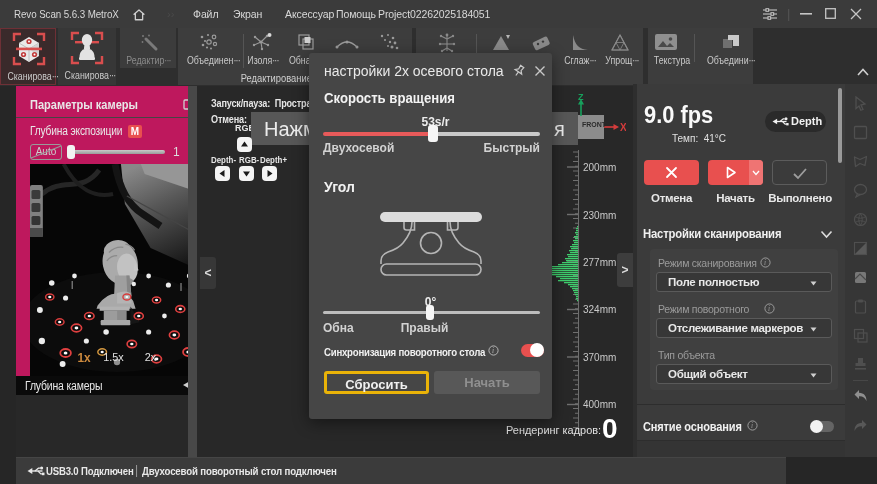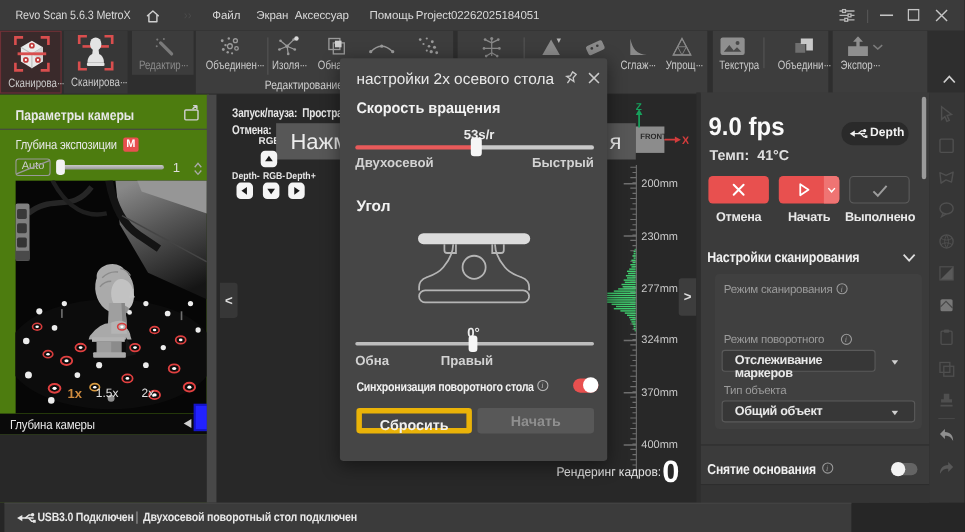--- a/index.html
+++ b/index.html
@@ -13,44 +13,44 @@
   #titlebar { position:absolute; left:0; top:0; width:877px; height:28px; background:#3b3b3b; }
   #titlebar .t { position:absolute; top:0; height:28px; line-height:28px; font-size:12px; color:#d8d8d8; }
 
   
   #toolbar { position:absolute; left:0; top:28px; width:877px; height:58px; background:#2e2e2e; }
   .grp { position:absolute; top:0; height:57px; background:#3d3d3d; }
   .tool-label { position:absolute; font-size:11px; color:#c9c9c9; white-space:nowrap; transform:scaleX(0.8); }
   .grp-title { position:absolute; top:44px; width:100%; text-align:center; font-size:11px; color:#cfcfcf; white-space:nowrap; transform:scaleX(0.85); }
 
   
-  #leftpanel { position:absolute; left:0; top:86px; width:190px; height:371px; background:#4d7c0f; }
+  #leftpanel { position:absolute; left:16px; top:86px; width:190px; height:371px; background:#be185d; }
   #splitter  { position:absolute; left:188px; top:86px; width:9px; height:371px; background:#484848; }
   #viewport  { position:absolute; left:197px; top:86px; width:436px; height:371px; background:#282828; }
   #rightpanel{ position:absolute; left:637px; top:84px; width:208px; height:373px; background:#3b3b3b; }
   #rp-gap    { position:absolute; left:633px; top:84px; width:4px; height:373px; background:#2e2e2e; }
   #iconstrip { position:absolute; left:845px; top:84px; width:32px; height:373px; background:#363636; }
-  #statusbar { position:absolute; left:4px; top:457px; width:770px; height:27px; background:#3b3b3b; border-top:1px solid #454545; }
+  #statusbar { position:absolute; left:16px; top:457px; width:770px; height:27px; background:#3b3b3b; border-top:1px solid #454545; }
 
   
   #dialog { position:absolute; left:309px; top:53px; width:243px; height:366px; background:#464646;
     border-radius:3px; box-shadow:0 4px 16px rgba(0,0,0,.45); z-index:30; }
 </style>
 </head>
 <body>
 <div id="app">
   <div id="titlebar">
     <div class="t" style="left:14px; font-size:11px; letter-spacing:-0.1px; transform:scaleX(0.89); transform-origin:0 50%;">Revo Scan 5.6.3 MetroX</div>
     <svg class="abs" style="left:132px; top:8px;" width="14" height="14" viewBox="0 0 15 15">
       <path d="M2.2 6.8 L7.5 2.2 L12.8 6.8 M3.6 6 V12.6 H11.4 V6" fill="none" stroke="#cfcfcf" stroke-width="1.4" stroke-linejoin="round" stroke-linecap="round"></path>
     </svg>
     <div class="t" style="left:167px; font-size:11px; color:#4a4a4a;">››</div>
     <div class="t" style="left:193px; font-size:10.5px; letter-spacing:-0.1px;">Файл</div>
     <div class="t" style="left:233px; font-size:10.5px; letter-spacing:-0.1px;">Экран</div>
-    <div class="t" style="left:268px; font-size:10.5px; letter-spacing:-0.1px;">Аксессуар</div>
+    <div class="t" style="left:285px; font-size:10.5px; letter-spacing:-0.1px;">Аксессуар</div>
     <div class="t" style="left:336px; font-size:10.5px; letter-spacing:-0.1px;">Помощь</div>
     <div class="t" style="left:378px; font-size:10.5px; letter-spacing:-0.1px;">Project02262025184051</div>
     <svg class="abs" style="left:763px; top:8px;" width="14" height="12" viewBox="0 0 14 12">
       <g stroke="#b9b9b9" stroke-width="1.2" fill="none">
         <line x1="0" y1="2" x2="14" y2="2"></line>
           <line x1="0" y1="6" x2="14" y2="6"></line>
           <line x1="0" y1="10" x2="14" y2="10"></line>
         <rect x="3" y="0.7" width="2.6" height="2.6" fill="#2b2928"></rect>
         <rect x="8" y="4.7" width="2.6" height="2.6" fill="#2b2928"></rect>
         <rect x="5" y="8.7" width="2.6" height="2.6" fill="#2b2928"></rect>
@@ -237,30 +237,20 @@
       </svg>
       <div class="tool-label" style="left:-16px; top:26px; width:80px; text-align:center;">Текстура</div>
       <div class="abs" style="left:46px; top:6px; width:1px; height:28px; background:#555;"></div>
       <svg class="abs" style="left:72px; top:4px;" width="22" height="22" viewBox="0 0 22 22">
         <path d="M3 7 h9 v9 h-9 z" fill="#6f6f6f"></path>
         <path d="M8 3 h11 v11 h-6 v-6 h-5 z" fill="#c9c9c9"></path>
       </svg>
       <div class="tool-label" style="left:49px; top:26px; width:68px; text-align:center;">Объедини<span style="letter-spacing:-1px">···</span></div>
     </div>
 
-    <div class="grp" style="left:757px; width:86px;">
-      <svg class="abs" style="left:12px; top:5px;" width="22" height="20" viewBox="0 0 22 20">
-        <path d="M2 9 h18 v9 h-18 z" fill="#8f8f8f"></path>
-        <path d="M11 0 l4.5 5 h-3 v5 h-3 v-5 h-3 z" fill="#8f8f8f"></path>
-      </svg>
-      <svg class="abs" style="left:36px; top:12px;" width="10" height="6" viewBox="0 0 10 6">
-          <path d="M1 1 l4 3.6 l4 -3.6" stroke="#7c7c7c" stroke-width="1.4" fill="none"></path>
-        </svg>
-      <div class="tool-label" style="left:-15px; top:26px; width:80px; text-align:center;">Экспор<span style="letter-spacing:-1px">···</span></div>
-    </div>
     <svg class="abs" style="left:857px; top:40px;" width="12" height="8" viewBox="0 0 12 8">
         <path d="M1 7 L6 1.5 L11 7" stroke="#cfcfcf" stroke-width="1.6" fill="none"></path>
       </svg>
   </div>
   <div id="leftpanel">
 
     <div class="abs" style="left:14px; top:11px; font-size:13px; font-weight:bold; color:#e8e8e8; transform:scaleX(0.85); transform-origin:0 50%;">Параметры камеры</div>
     <svg class="abs" style="left:166px; top:9px;" width="17" height="16" viewBox="0 0 17 16">
       <rect x="2" y="5" width="12" height="9" rx="1" fill="none" stroke="#cfcfcf" stroke-width="1.3"></rect>
       <path d="M9 4 L13 1 M13 1 h-3.4 M13 1 v3.2" stroke="#cfcfcf" stroke-width="1.3" fill="none"></path>
@@ -589,21 +579,21 @@
 
   <div class="abs" style="left:200px; top:257px; width:16px; height:32px; background:#373737; border-radius:0 3px 3px 0; color:#dcdcdc; font-size:12px; text-align:center; line-height:32px; font-weight:bold;">&lt;</div>
   <div class="abs" style="left:617px; top:253px; width:16px; height:34px; background:#3d3d3d; border-radius:3px 0 0 3px; color:#dcdcdc; font-size:12px; text-align:center; line-height:34px; font-weight:bold;">&gt;</div>
 
   <div class="abs" style="left:506px; top:424px; font-size:11.5px; color:#e2e2e2; transform:scaleX(0.95); transform-origin:0 50%;">Рендеринг кадров:</div>
   <div class="abs" style="left:602px; top:413px; font-size:28px; font-weight:bold; color:#fff;">0</div>
   <div id="rp-gap"></div>
   <div id="rightpanel"></div>
 
   <div class="abs" style="left:644px; top:102px; font-size:23px; font-weight:bold; color:#fafafa; transform:scaleX(0.95); transform-origin:0 50%;">9.0 fps</div>
-  <div class="abs" style="left:645px; top:133px; font-size:13px; color:#e0e0e0;font-weight:bold;">Темп:&nbsp; 41°C</div>
+  <div class="abs" style="left:672px; top:133px; font-size:10px; color:#e0e0e0;">Темп:&nbsp; 41°C</div>
   <div class="abs" style="left:765px; top:111px; width:61px; height:21px; background:#2a2a2a; border-radius:11px;">
     <svg class="abs" style="left:7px; top:5px;" width="17" height="11" viewBox="0 0 17 11">
       <path d="M3.5 5.5 H14.5" stroke="#f0f0f0" stroke-width="1.3" fill="none"></path>
       <path d="M0.5 5.5 l4.6 -2.8 v5.6 Z" fill="#f0f0f0"></path>
       <path d="M8 5.5 l3.2 -2.6 h1.4 M10.5 5.5 l2.6 2.7 h1.6" stroke="#f0f0f0" stroke-width="1.2" fill="none"></path>
       <circle cx="14" cy="2.8" r="1.5" fill="#f0f0f0"></circle>
       <rect x="14.2" y="7" width="2.4" height="2.4" fill="#f0f0f0"></rect>
     </svg>
     <div class="abs" style="left:26px; top:4px; font-size:11px; font-weight:bold; color:#f2f2f2;">Depth</div>
   </div>
@@ -632,26 +622,32 @@
   <div class="abs" style="left:643px; top:226px; font-size:13px; font-weight:bold; letter-spacing:-0.2px; color:#f0f0f0; transform:scaleX(0.87); transform-origin:0 50%;">Настройки сканирования</div>
   <svg class="abs" style="left:820px; top:230px;" width="13" height="9" viewBox="0 0 13 9">
       <path d="M1.5 1.5 L6.5 7 L11.5 1.5" stroke="#dcdcdc" stroke-width="1.6" fill="none"></path>
     </svg>
   <div class="abs" style="left:650px; top:249px; width:188px; height:141px; background:#404040; border-radius:4px;"></div>
   <div class="abs" style="left:658px; top:257px; font-size:10.5px; letter-spacing:-0.25px; color:#9b9b9b;">Режим сканирования</div>
   <svg class="abs" style="left:760px; top:257px;" width="11" height="11" viewBox="0 0 11 11">
       <circle cx="5.5" cy="5.5" r="4.6" fill="none" stroke="#9b9b9b" stroke-width="1"></circle>
       <text x="4" y="8" font-size="7.5" fill="#9b9b9b" font-family="Liberation Serif" font-style="italic">i</text>
     </svg>
+  <div class="abs" style="left:656px; top:272px; width:176px; height:20px; background:#373737; border:1px solid #5a5a5a; border-radius:3px;">
+    <div class="abs" style="left:11px; top:3px; font-size:11.5px; font-weight:bold; letter-spacing:-0.3px; color:#e8e8e8;">Поле полностью</div>
+    <svg class="abs" style="left:153px; top:8px;" width="7" height="5" viewBox="0 0 7 5">
+        <path d="M0.5 0.5 L3.5 4.5 L6.5 0.5" fill="#cfcfcf"></path>
+      </svg>
+  </div>
   <div class="abs" style="left:658px; top:303px; font-size:10.5px; letter-spacing:-0.25px; color:#9b9b9b;">Режим поворотного</div>
   <svg class="abs" style="left:764px; top:303px;" width="11" height="11" viewBox="0 0 11 11">
       <circle cx="5.5" cy="5.5" r="4.6" fill="none" stroke="#9b9b9b" stroke-width="1"></circle>
       <text x="4" y="8" font-size="7.5" fill="#9b9b9b" font-family="Liberation Serif" font-style="italic">i</text>
     </svg>
-  <div class="abs" style="left:656px; top:318px; width:140px; height:20px; background:#373737; border:1px solid #5a5a5a; border-radius:3px;">
+  <div class="abs" style="left:656px; top:318px; width:176px; height:20px; background:#373737; border:1px solid #5a5a5a; border-radius:3px;">
     <div class="abs" style="left:11px; top:3px; font-size:11.5px; font-weight:bold; letter-spacing:-0.3px; color:#e8e8e8;">Отслеживание маркеров</div>
     <svg class="abs" style="left:153px; top:8px;" width="7" height="5" viewBox="0 0 7 5">
         <path d="M0.5 0.5 L3.5 4.5 L6.5 0.5" fill="#cfcfcf"></path>
       </svg>
   </div>
   <div class="abs" style="left:658px; top:349px; font-size:10.5px; letter-spacing:-0.25px; color:#9b9b9b;">Тип объекта</div>
   <div class="abs" style="left:656px; top:364px; width:176px; height:20px; background:#373737; border:1px solid #5a5a5a; border-radius:3px;">
     <div class="abs" style="left:11px; top:3px; font-size:11.5px; font-weight:bold; letter-spacing:-0.3px; color:#e8e8e8;">Общий объект</div>
     <svg class="abs" style="left:153px; top:8px;" width="7" height="5" viewBox="0 0 7 5">
         <path d="M0.5 0.5 L3.5 4.5 L6.5 0.5" fill="#cfcfcf"></path>
@@ -761,16 +757,16 @@
     <div class="abs" style="left:117px; top:252px; width:8px; height:15px; background:#f6f6f6; border-radius:3px;"></div>
     <div class="abs" style="left:14px; top:268px; font-size:12px; font-weight:bold; color:#d2d2d2;">Обна</div>
     <div class="abs" style="left:0; top:268px; width:231px; text-align:center; font-size:12px; font-weight:bold; color:#d2d2d2;">Правый</div>
     <div class="abs" style="left:15px; top:293px; font-size:11.5px; font-weight:bold; letter-spacing:-0.3px; color:#f0f0f0; transform:scaleX(0.84); transform-origin:0 50%; white-space:nowrap;">Синхронизация поворотного стола</div>
     <svg class="abs" style="left:179px; top:292px;" width="11" height="11" viewBox="0 0 11 11">
         <circle cx="5.5" cy="5.5" r="4.6" fill="none" stroke="#b5b5b5" stroke-width="1"></circle>
         <text x="4" y="8" font-size="7.5" fill="#b5b5b5" font-family="Liberation Serif" font-style="italic">i</text>
       </svg>
     <div class="abs" style="left:212px; top:291px; width:23px; height:13px; background:#e8504f; border-radius:7px;"></div>
     <div class="abs" style="left:221px; top:290px; width:14px; height:14px; background:#fff; border-radius:50%;"></div>
-    <div class="abs" style="left:15px; top:318px; width:105px; height:23px; background:#464646; border:5px solid #eab308; border-radius:3px; text-align:center; line-height:21px; font-size:13px; font-weight:bold; color:#f0f0f0;">Сбросить</div>
+    <div class="abs" style="left:15px; top:318px; width:105px; height:23px; background:#464646; border:3px solid #eab308; border-radius:3px; text-align:center; line-height:21px; font-size:13px; font-weight:bold; color:#f0f0f0;">Сбросить</div>
     <div class="abs" style="left:125px; top:318px; width:106px; height:23px; background:#585858; border-radius:3px; text-align:center; line-height:23px; font-size:13px; font-weight:bold; color:#8f8f8f;">Начать</div>
   </div>
 </div>
 
 </body></html>

